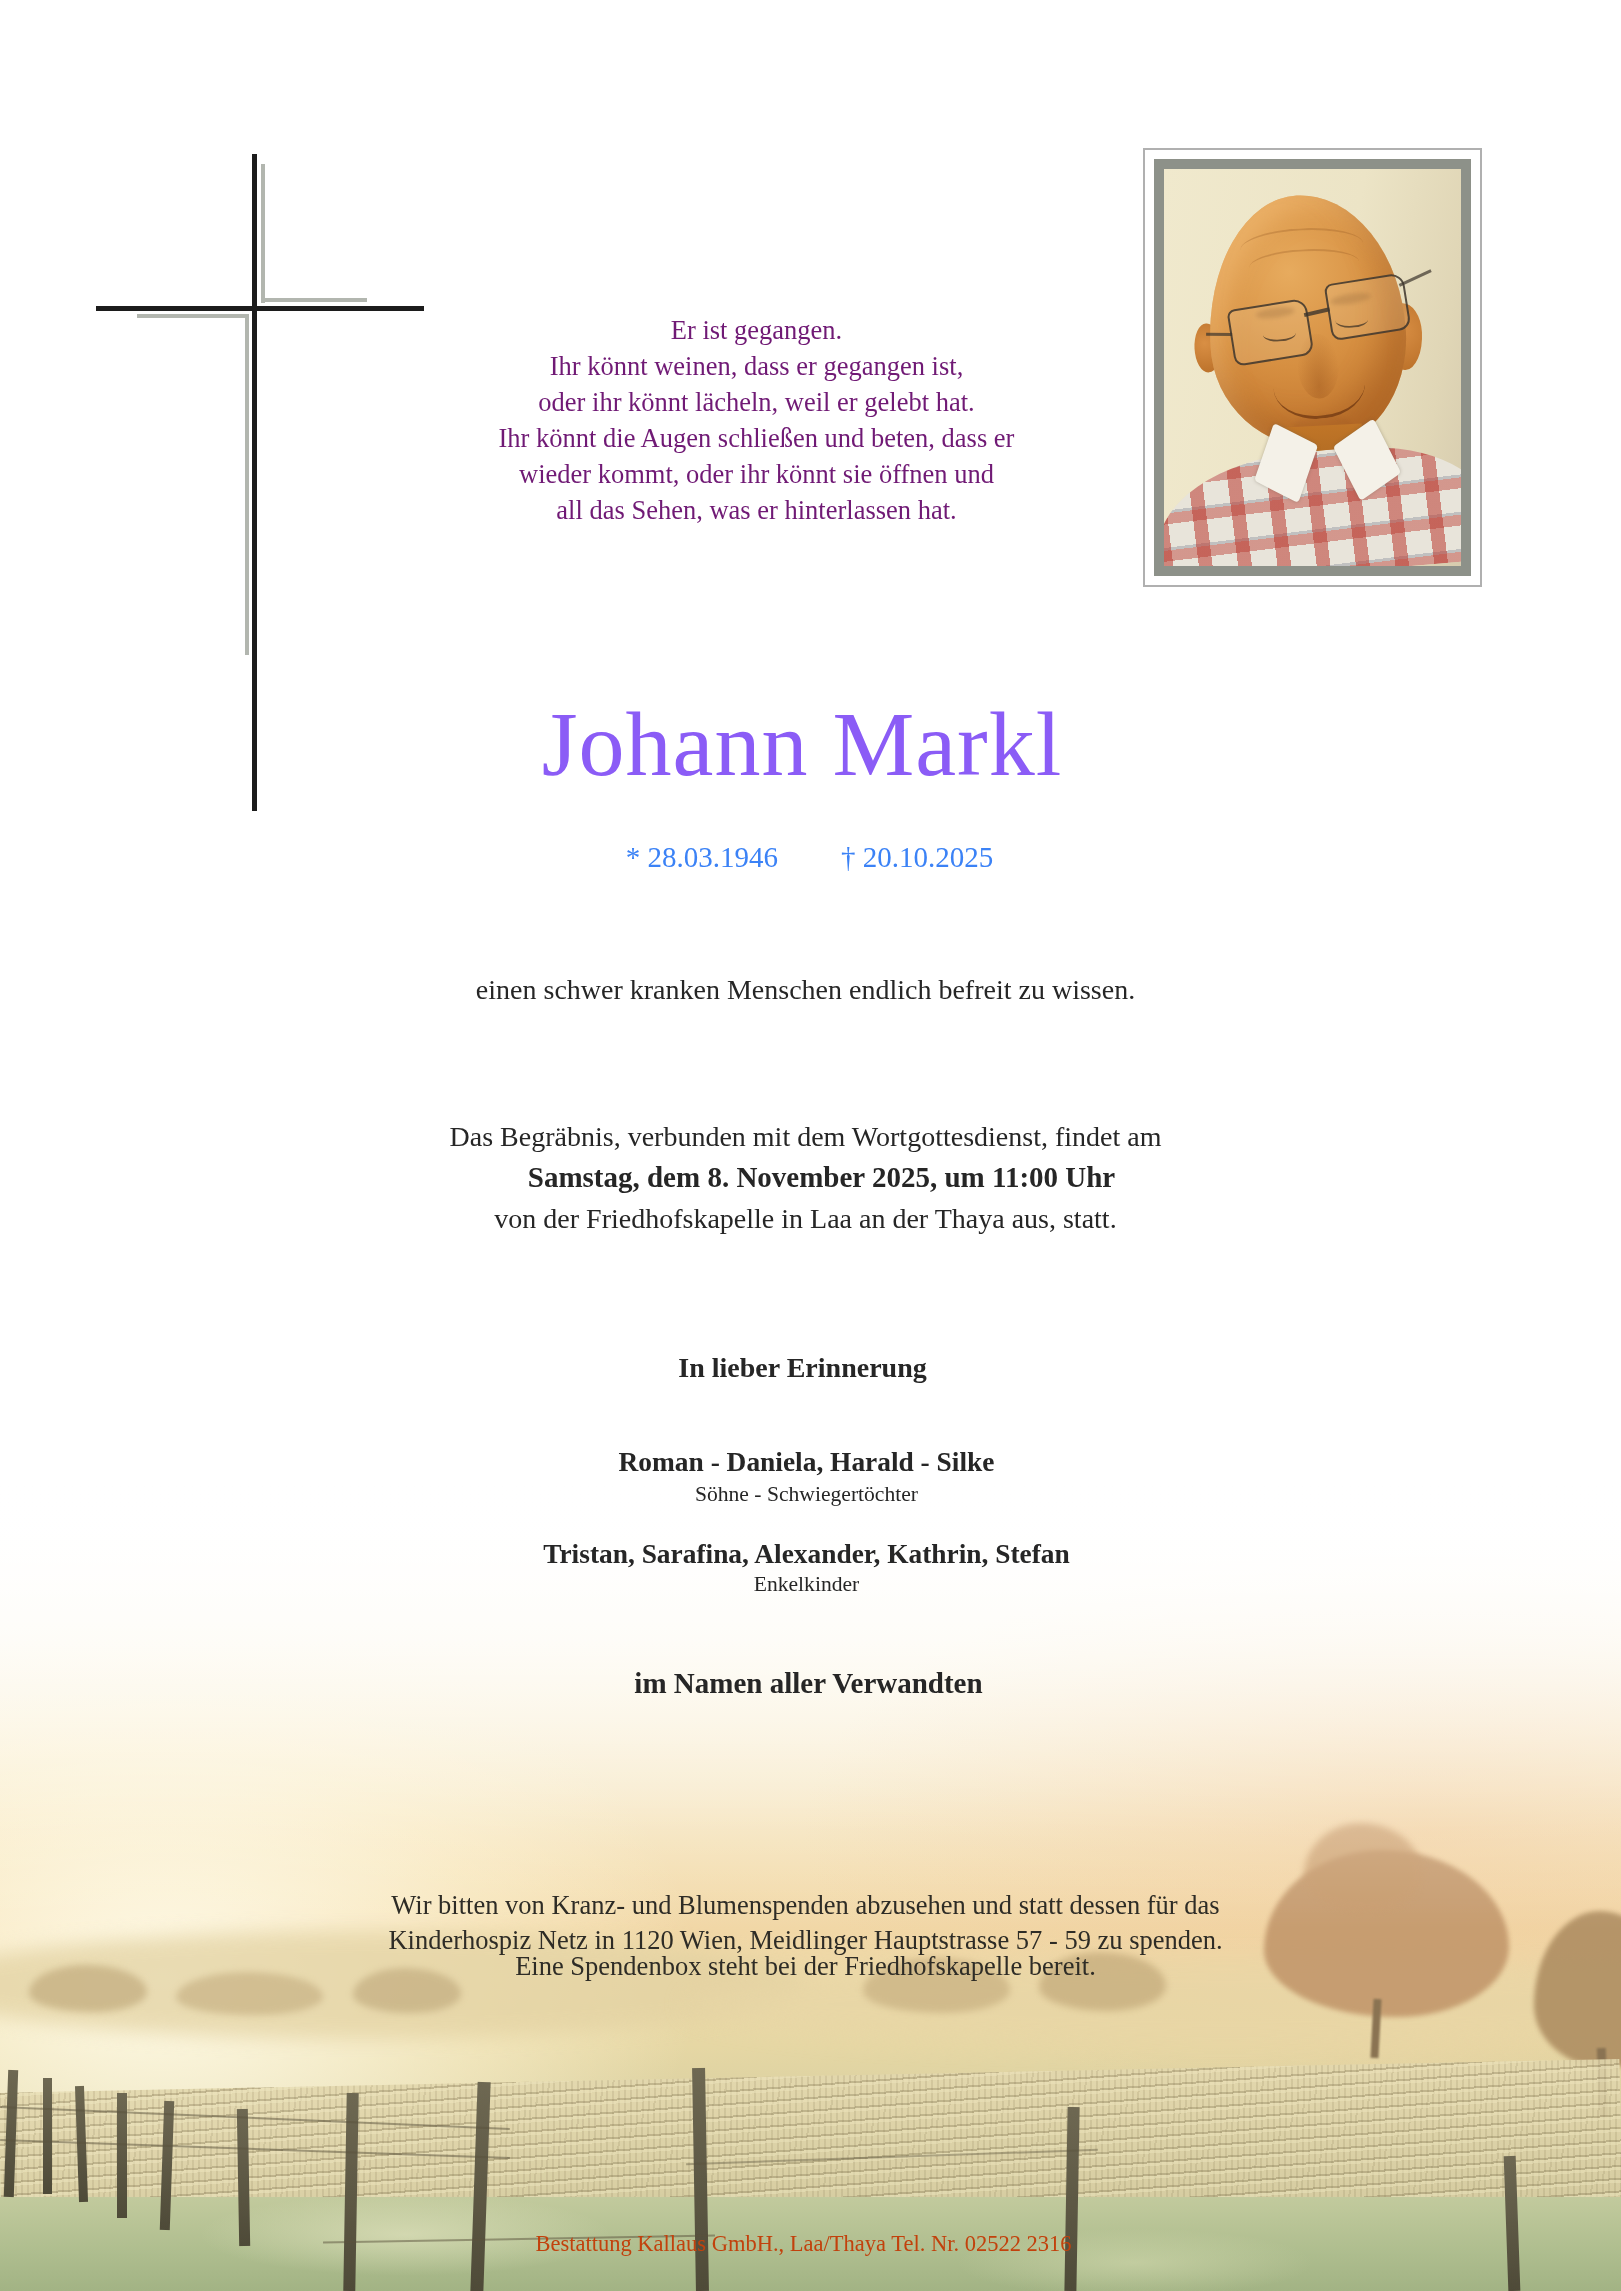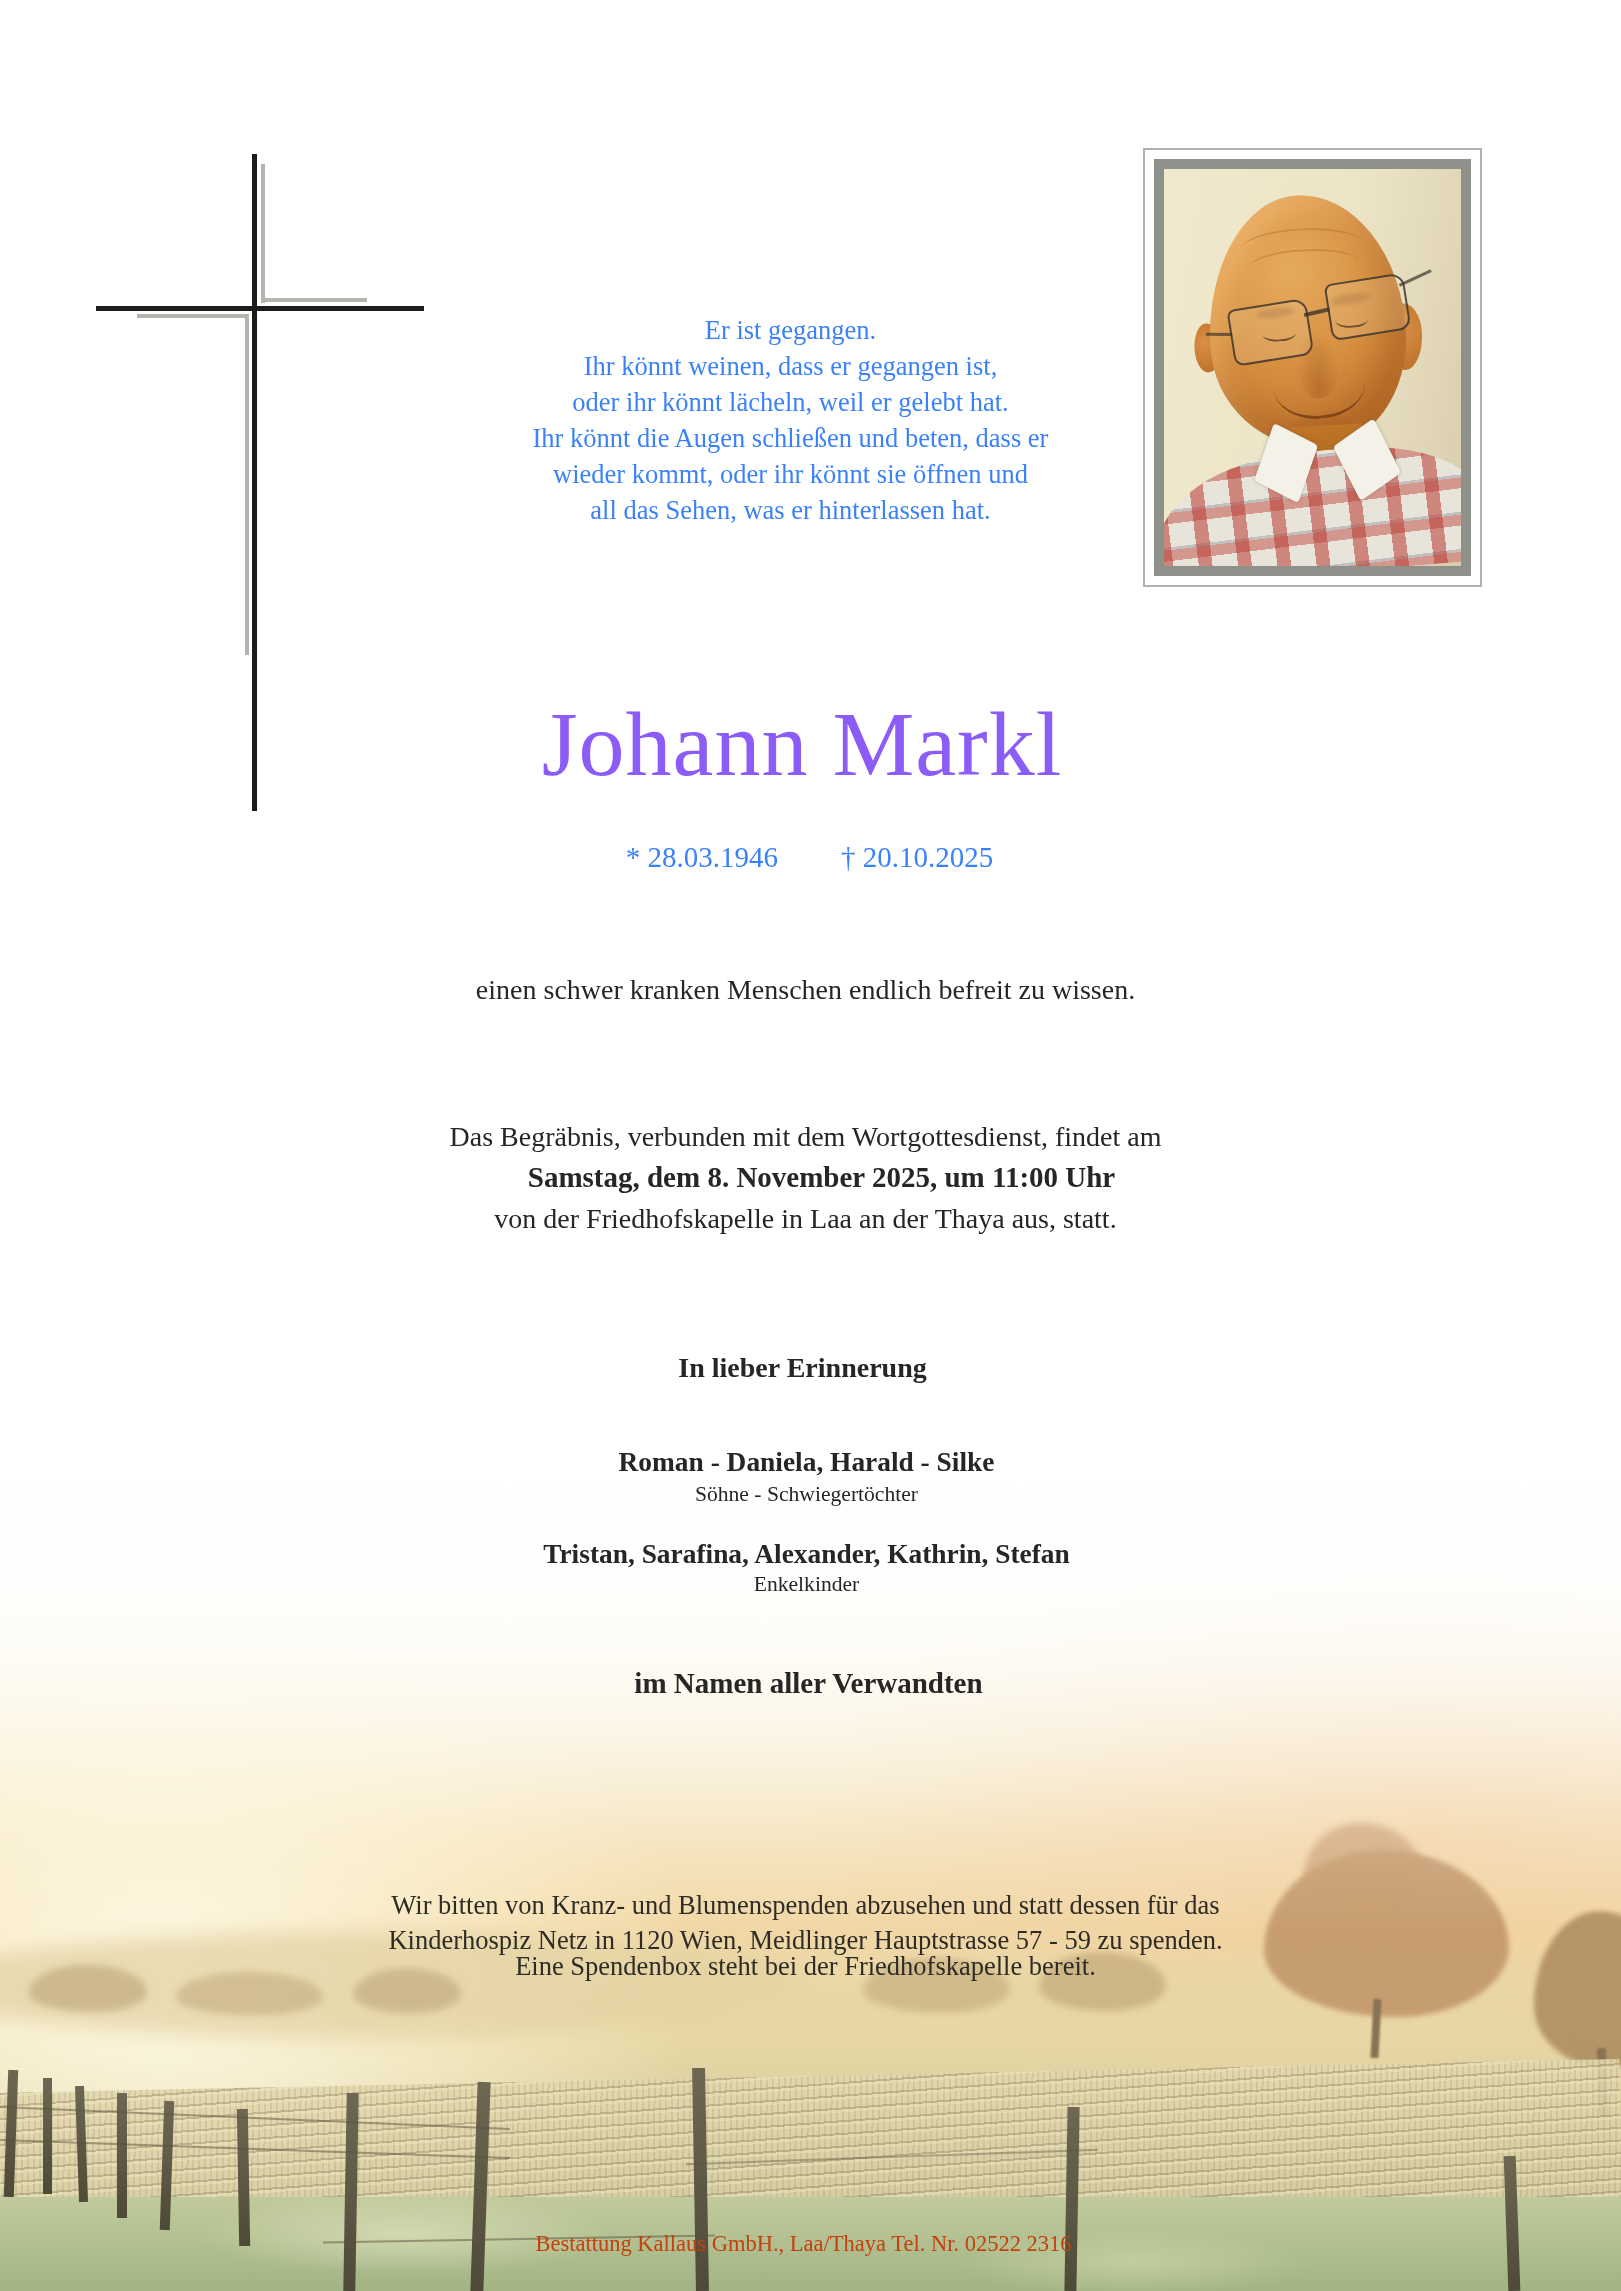--- a/index.html
+++ b/index.html
@@ -68,21 +68,21 @@
   .cx-black{background:#1c1c1c;}
   .cv{left:252px;top:154px;width:4.9px;height:657px;}
   .ch{left:96px;top:306px;width:328px;height:4.9px;}
   .sv1{left:261px;top:164px;width:3.9px;height:139px;}
   .sh1{left:261px;top:298px;width:106px;height:3.9px;}
   .sh2{left:137px;top:314px;width:111px;height:3.9px;}
   .sv2{left:245px;top:314px;width:3.9px;height:341px;}
 
   
   .tcenter{position:absolute;text-align:center;}
-  .poem{left:0;width:1513px;top:312px;font-size:26.5px;line-height:36px;color:#3b82f6;padding-left:34px;}
+  .poem{left:0;width:1513px;top:312px;font-size:26.5px;line-height:36px;color:#701a75;}
   .name{left:0;width:1604px;top:691px;font-size:92px;font-weight:normal;margin:0;
         letter-spacing:1px;color:#8b5cf6;}
   .dates{left:6px;width:1607px;top:841px;font-size:29px;color:#3b82f6;}
   .dates .death{margin-left:63px;}
   .farewell{left:0;width:1611px;top:969px;font-size:28px;line-height:41px;}
   .funeral{left:0;width:1611px;top:1116px;font-size:28px;line-height:41px;}
   .funeral .bold{font-size:29px;}
   .bold{font-weight:bold;padding-left:32px;}
   .remember-title{left:0;width:1605px;top:1352px;font-size:28px;font-weight:bold;}
   .fam-names1{left:0;width:1613px;top:1447px;font-size:27.4px;font-weight:bold;}

